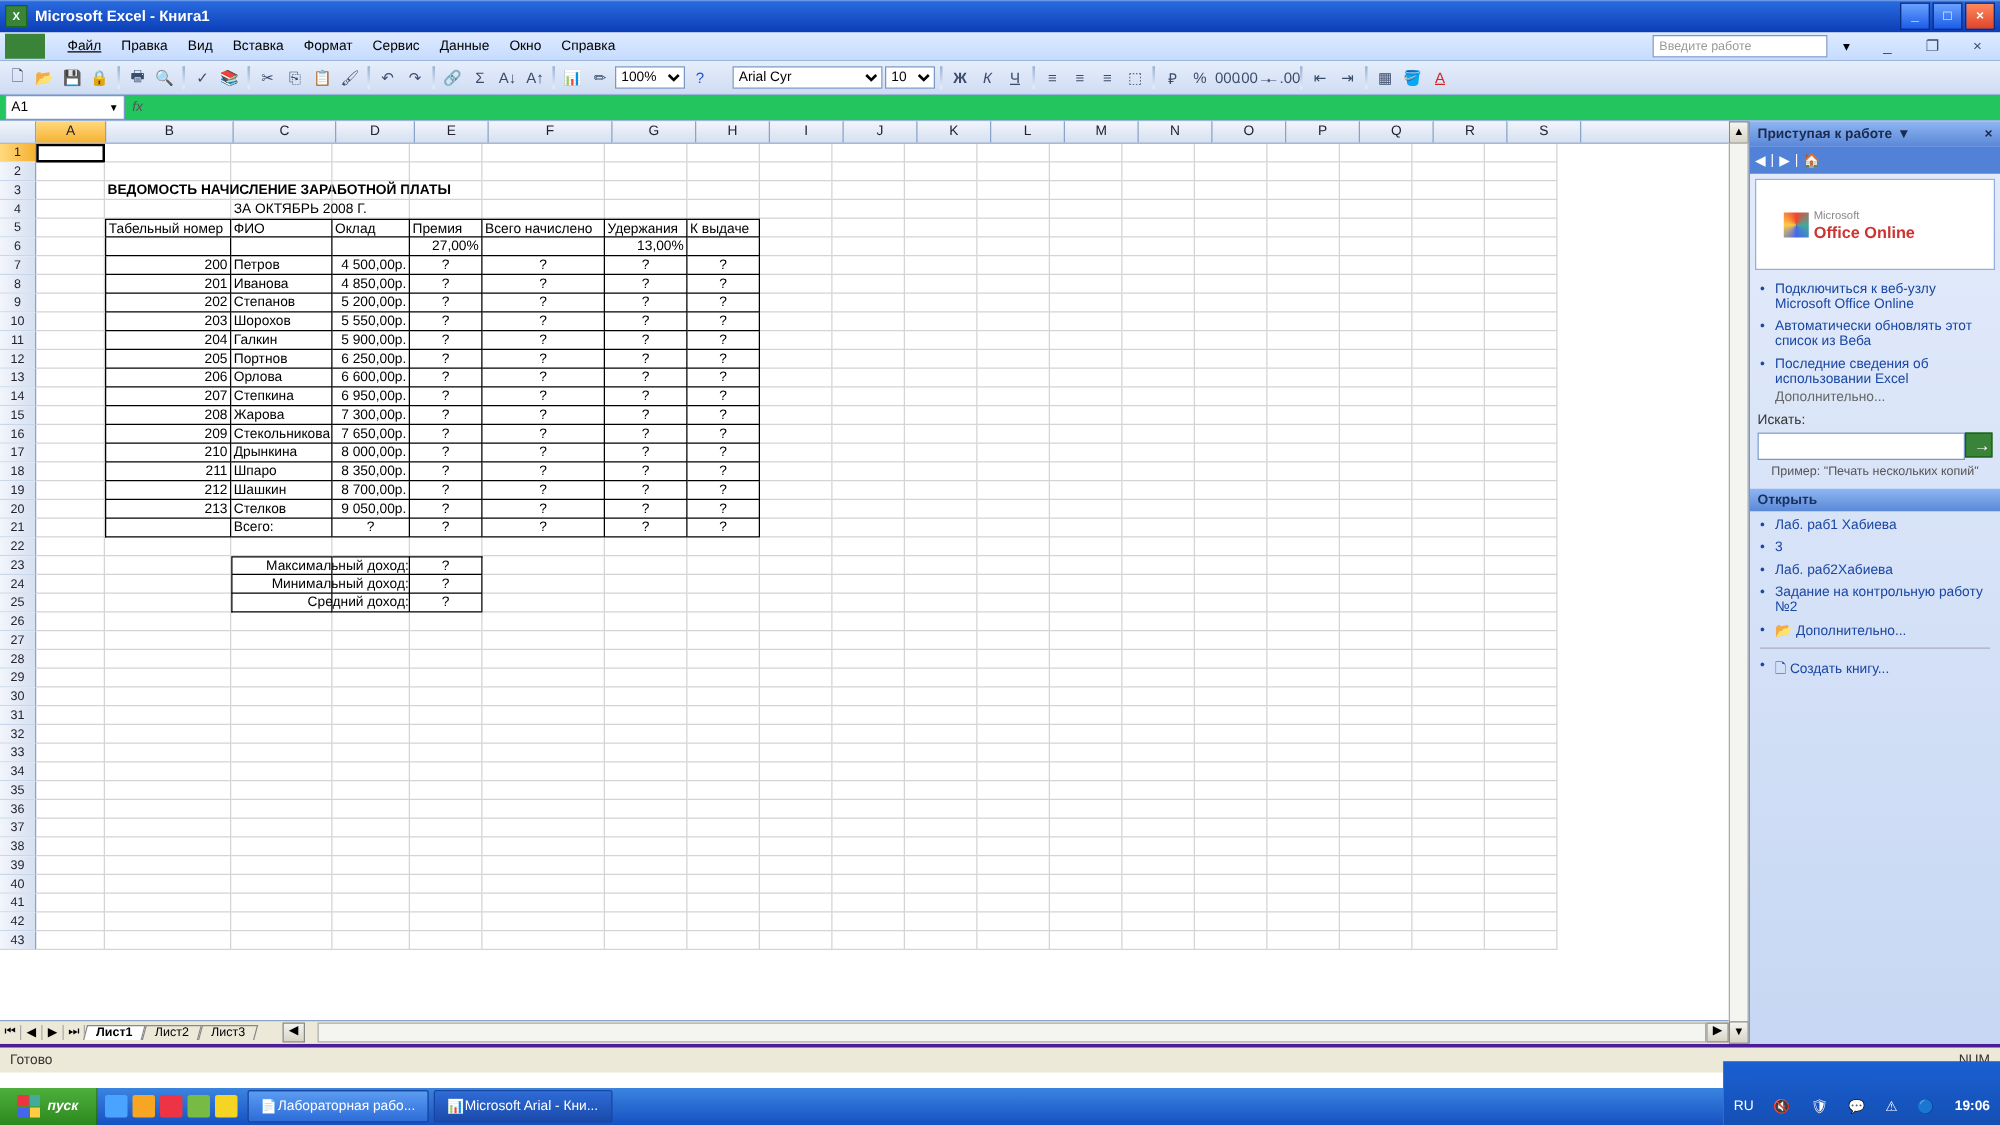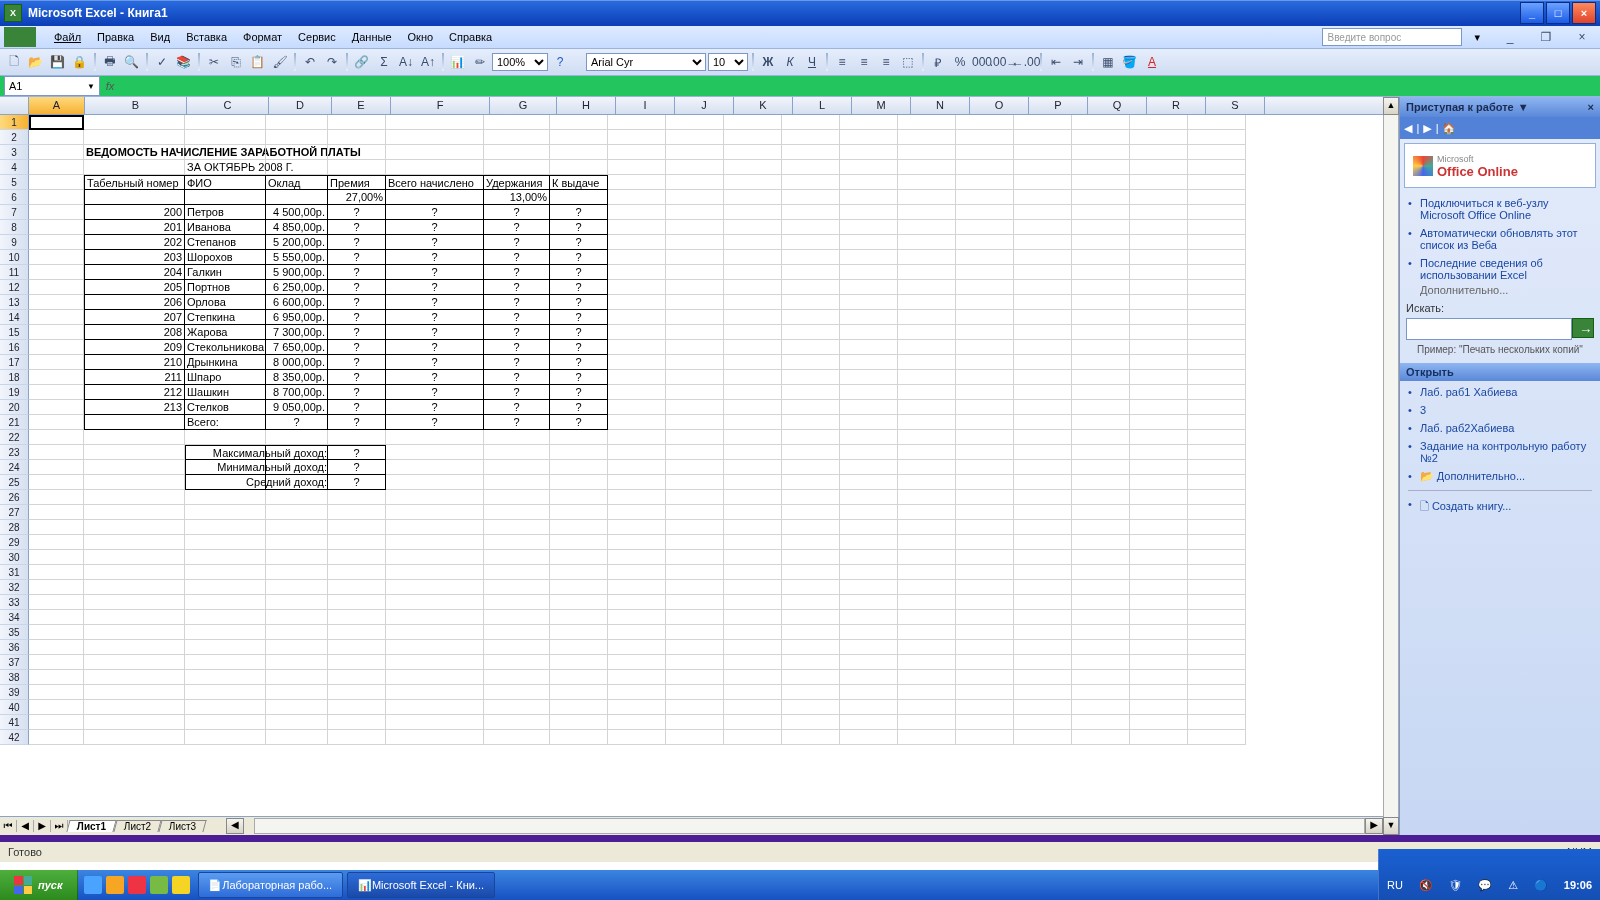--- a/index.html
+++ b/index.html
@@ -57,29 +57,29 @@
 .sheet-tabs{height:18px;background:#ece9d8;border-top:1px solid #8aa3c8;display:flex;align-items:center;font-size:10px}
 .sheet-nav{display:flex}
 .sheet-nav span{width:16px;text-align:center;border-right:1px solid #aaa;cursor:pointer}
 .sheet-tab{padding:0 8px;border:1px solid #888;border-bottom:none;background:#ece9d8;cursor:pointer;position:relative;transform:skewX(-15deg)}
 .sheet-tab span{display:inline-block;transform:skewX(15deg)}
 .sheet-tab.active{background:#fff;font-weight:bold}
 .hscroll{flex:1;display:flex;align-items:center;margin-left:20px}
 .hscroll .track{flex:1;height:14px;background:#f4f4f0;border:1px solid #aaa;position:relative;margin-left:10px}
 .hscroll .btn{width:16px;height:14px;border:1px solid #888;background:linear-gradient(#f4f4f0,#d8d4c6);text-align:center;line-height:12px;cursor:pointer}
 
-.statusbar{height:20px;background:#ece9d8;border-top:7px solid #4c1d95;display:flex;align-items:center;font-size:11px;color:#333;padding:0 8px}
+.statusbar{height:20px;background:#ece9d8;border-top:3px solid #4c1d95;display:flex;align-items:center;font-size:11px;color:#333;padding:0 8px}
 .statusbar .right{margin-left:auto;display:flex;gap:30px}
 
 .taskpane{width:200px;background:linear-gradient(#e4ecfb,#c7d7f3);border-left:1px solid #7a98c7;display:flex;flex-direction:column;font-size:11px}
 .tp-header{height:20px;background:linear-gradient(#8fb6f2,#5a88d8);color:#1b2b50;font-weight:bold;padding:0 6px;display:flex;align-items:center}
 .tp-header .closebtn{margin-left:auto;cursor:pointer}
 .tp-navrow{height:22px;background:#5282d8;display:flex;align-items:center;gap:4px;padding:0 4px;color:#fff}
 .tp-navrow span{cursor:pointer}
-.tp-office{background:#fff;border:1px solid #94aedd;margin:4px;padding:8px;display:flex;align-items:center;gap:4px}
+.tp-office{background:#fff;border:1px solid #94aedd;margin:4px;padding:22px;display:flex;align-items:center;gap:4px}
 .tp-office .logo{width:20px;height:20px;display:inline-block;background:conic-gradient(#e43,#4a9,#46e,#fc4,#e43)}
 .tp-section{margin:2px 2px}
 .tp-link{display:block;color:#1a47a3;padding:3px 4px 3px 18px;position:relative;cursor:pointer}
 .tp-link::before{content:"•";position:absolute;left:6px;color:#1a47a3}
 .tp-plain{color:#666;padding:3px 4px 3px 18px}
 .tp-label{padding:4px 6px;color:#333}
 .tp-search{display:flex;margin:0 6px}
 .tp-search input{flex:1;border:1px solid #7a98c7;height:18px;font-size:11px}
 .tp-search button{width:22px;height:20px;background:#3a843a;border:1px solid #155f15;color:#fff;cursor:pointer}
 .tp-hint{font-size:10px;color:#555;text-align:center;padding:4px}
@@ -121,21 +121,21 @@
   <span><u>Файл</u></span>
   <span>Правка</span>
   <span>Вид</span>
   <span>Вставка</span>
   <span>Формат</span>
   <span>Сервис</span>
   <span>Данные</span>
   <span>Окно</span>
   <span>Справка</span>
   <div class="right">
-    <div class="question-box">Введите вопрос</div>
+    <div class="question-box">Введите работе</div>
     <span style="margin:0 4px;cursor:pointer">▾</span>
     <span class="tbbtn">_</span>
     <span class="tbbtn">❐</span>
     <span class="tbbtn">×</span>
   </div>
 </div>
 
 <div class="toolbars-wrapper">
  <div class="tb-row">
   <div class="toolbar">
@@ -1155,20 +1155,42 @@
           <div class="cell wK"></div>
           <div class="cell wL"></div>
           <div class="cell wM"></div>
           <div class="cell wN"></div>
           <div class="cell wO"></div>
           <div class="cell wP"></div>
           <div class="cell wQ"></div>
           <div class="cell wR"></div>
           <div class="cell wS"></div>
         </div>
+        <div class="row">
+          <div class="rowhead">43</div>
+          <div class="cell wA"></div>
+          <div class="cell wB"></div>
+          <div class="cell wC"></div>
+          <div class="cell wD"></div>
+          <div class="cell wE"></div>
+          <div class="cell wF"></div>
+          <div class="cell wG"></div>
+          <div class="cell wH"></div>
+          <div class="cell wI"></div>
+          <div class="cell wJ"></div>
+          <div class="cell wK"></div>
+          <div class="cell wL"></div>
+          <div class="cell wM"></div>
+          <div class="cell wN"></div>
+          <div class="cell wO"></div>
+          <div class="cell wP"></div>
+          <div class="cell wQ"></div>
+          <div class="cell wR"></div>
+          <div class="cell wS"></div>
+        </div>
       </div>
 
     <div class="sheet-tabs">
       <div class="sheet-nav">
         <span>⏮</span>
         <span>◀</span>
         <span>▶</span>
         <span>⏭</span>
       </div>
       <div class="sheet-tab active"><span>Лист1</span></div>
@@ -1248,21 +1270,21 @@
     <span>пуск</span>
   </div>
   <div class="tb-qlaunch">
     <span style="background:#4aa3ff"></span>
     <span style="background:#f6a623"></span>
     <span style="background:#e34"></span>
     <span style="background:#7b4"></span>
     <span style="background:#f6d423"></span>
   </div>
   <div class="tb-task">📄 <span>Лабораторная рабо...</span></div>
-  <div class="tb-task active">📊 <span>Microsoft Excel - Кни...</span></div>
+  <div class="tb-task active">📊 <span>Microsoft Arial - Кни...</span></div>
   <div class="tb-tray">
     <span>RU</span>
     <span>🔇</span>
     <span>🛡</span>
     <span>💬</span>
     <span>⚠</span>
     <span>🔵</span>
     <span class="clock">19:06</span>
   </div>
 </div>

